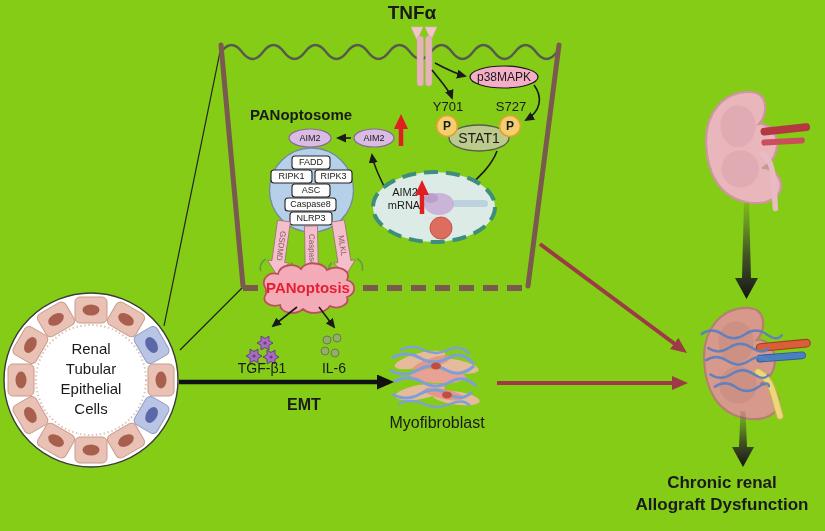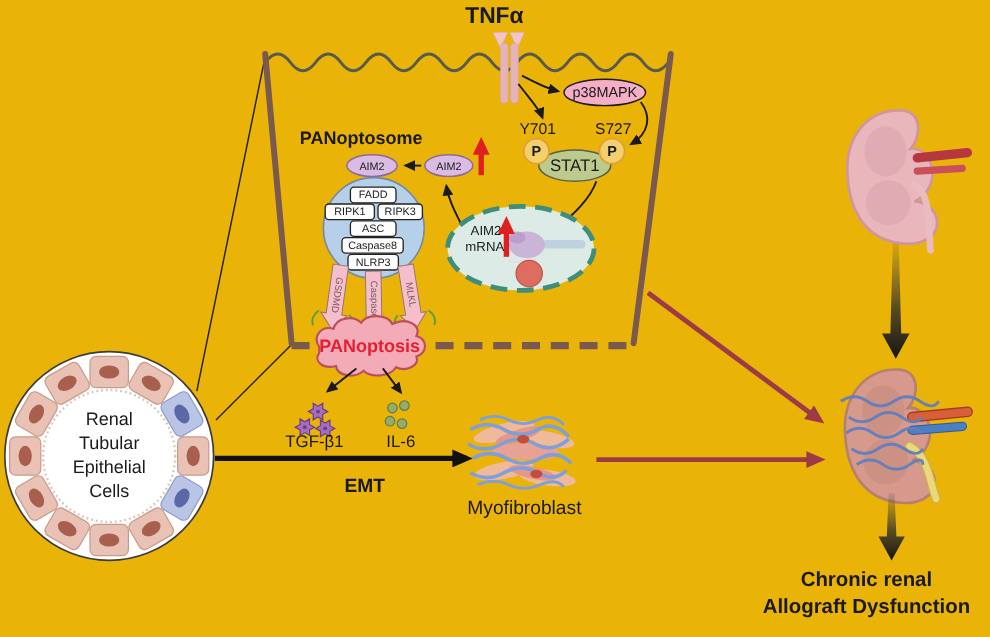--- a/index.html
+++ b/index.html
@@ -1,16 +1,16 @@
 <!DOCTYPE html>
 <html><head>
 <meta charset="utf-8">
 <style>
   html,body{margin:0;padding:0;}
-  #fig{position:relative;width:825px;height:531px;background:#eab308;overflow:hidden;
+  #fig{position:relative;width:825px;height:531px;background:#84cc16;overflow:hidden;
        font-family:"Liberation Sans",sans-serif;}
   #fig svg{position:absolute;left:0;top:0;}
   svg text{text-anchor:middle;dominant-baseline:middle;fill:#1a1a1a;
            font-family:"Liberation Sans",sans-serif;}
   .t-title{font-size:19px;font-weight:700;}
   .t-b15{font-size:15px;font-weight:700;}
   .t-b16{font-size:16px;font-weight:700;}
   .t-b17{font-size:17px;font-weight:700;}
   .t-14{font-size:14px;}
   .t-15{font-size:15px;}

